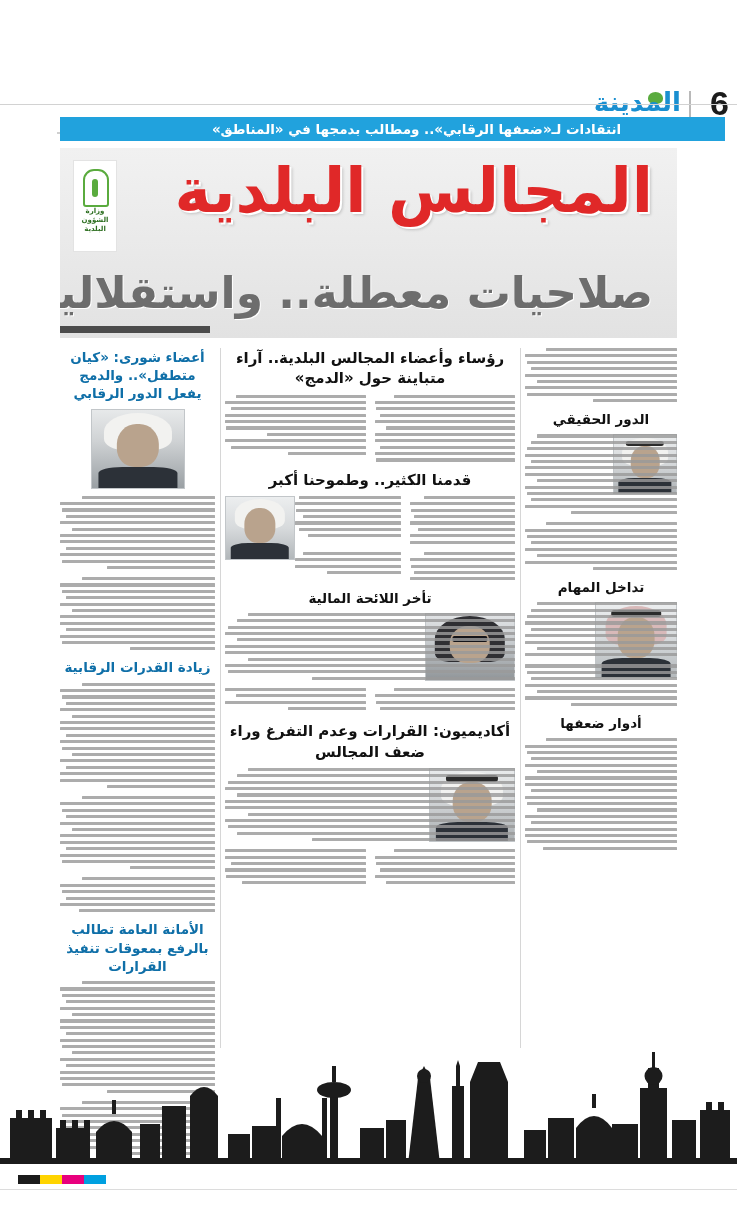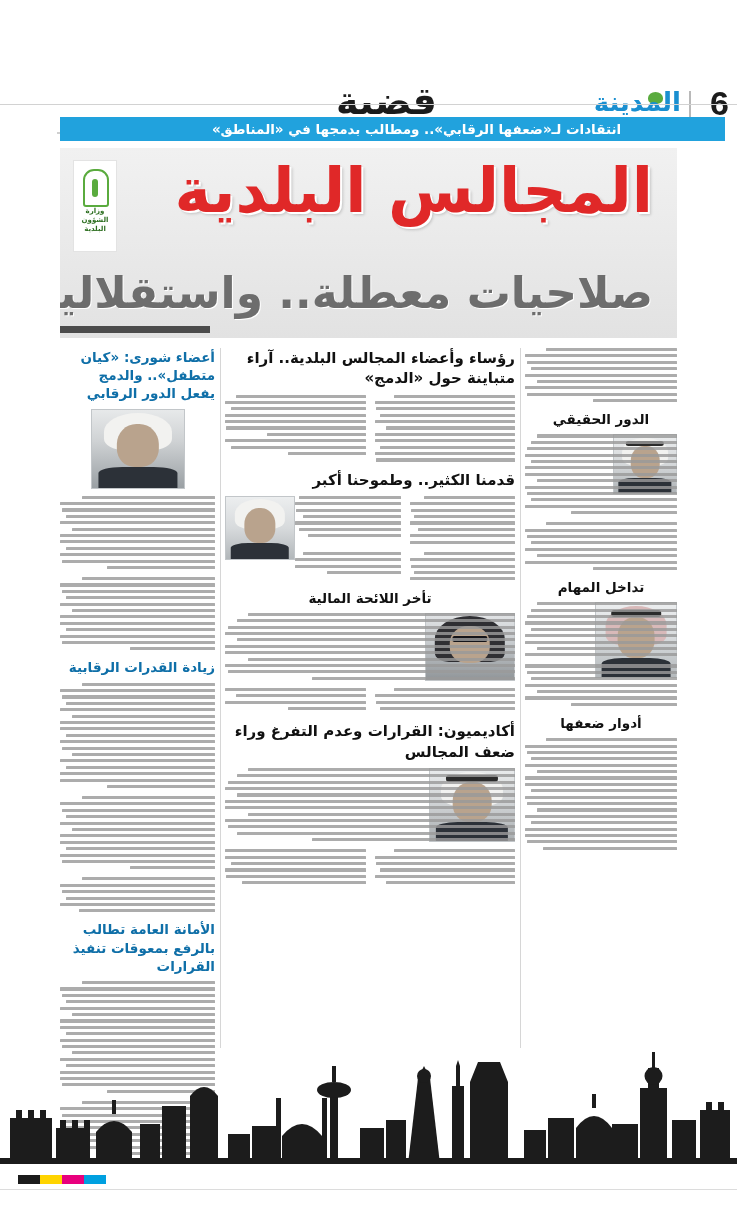--- a/index.html
+++ b/index.html
@@ -111,23 +111,23 @@
   .col-right{right:0;width:152px;}
   .col-mid{right:162px;width:290px;}
   .col-left{right:462px;width:155px;}
 
   .vrule{position:absolute;top:0;width:1px;height:700px;background:#d6d6d6;}
 
   h3.sec{
     margin:0 0 6px 0;text-align:center;font-size:13.5px;font-weight:bold;
     color:#111;line-height:1.35;
   }
-  h3.sec.blue{color:#0f6fa8;text-align:right;}
+  h3.sec.blue{color:#0f6fa8;}
   h3.secbig{
-    margin:0 0 6px 0;text-align:right;font-size:15px;font-weight:bold;
+    margin:0 0 6px 0;text-align:center;font-size:15px;font-weight:bold;
     color:#111;line-height:1.35;
   }
 
   
   .body{margin:0 0 8px 0;}
   .ln{height:3.1px;background:#9a9a9a;margin-bottom:3.3px;border-radius:.5px;opacity:.82;}
   .ln.s1{width:100%}.ln.s2{width:96%}.ln.s3{width:99%}.ln.s4{width:92%}
   .ln.s5{width:100%}.ln.s6{width:70%}.ln.s7{width:88%}.ln.s8{width:55%}
   .ln.ind{width:86%;}
   .twocol{column-count:2;column-gap:9px;}
@@ -179,21 +179,20 @@
   <div class="masthead">
     <div class="pageno">6</div>
 
     <div class="logo-box">
       <span class="logo-dome"></span>
       <span class="logo-word">المدينة</span>
     </div>
 
     <div class="dateline">السبت ١٠ جمادى الأولى ١٤٣٩هـ - ٢٧ يناير ٢٠١٨م العدد ٢٠٠٠٢ السنة الخامسة والثمانون</div>
 
-    <div class="section-title">قضية</div>
     <div class="kicker">محليات</div>
     <div class="kicker-rule"></div>
   </div>
   <div class="header-rule"></div>
 
   <div class="banner">
     <span>انتقادات لـ«ضعفها الرقابي».. ومطالب بدمجها في «المناطق»</span>
   </div>
 
   <div class="hero">

